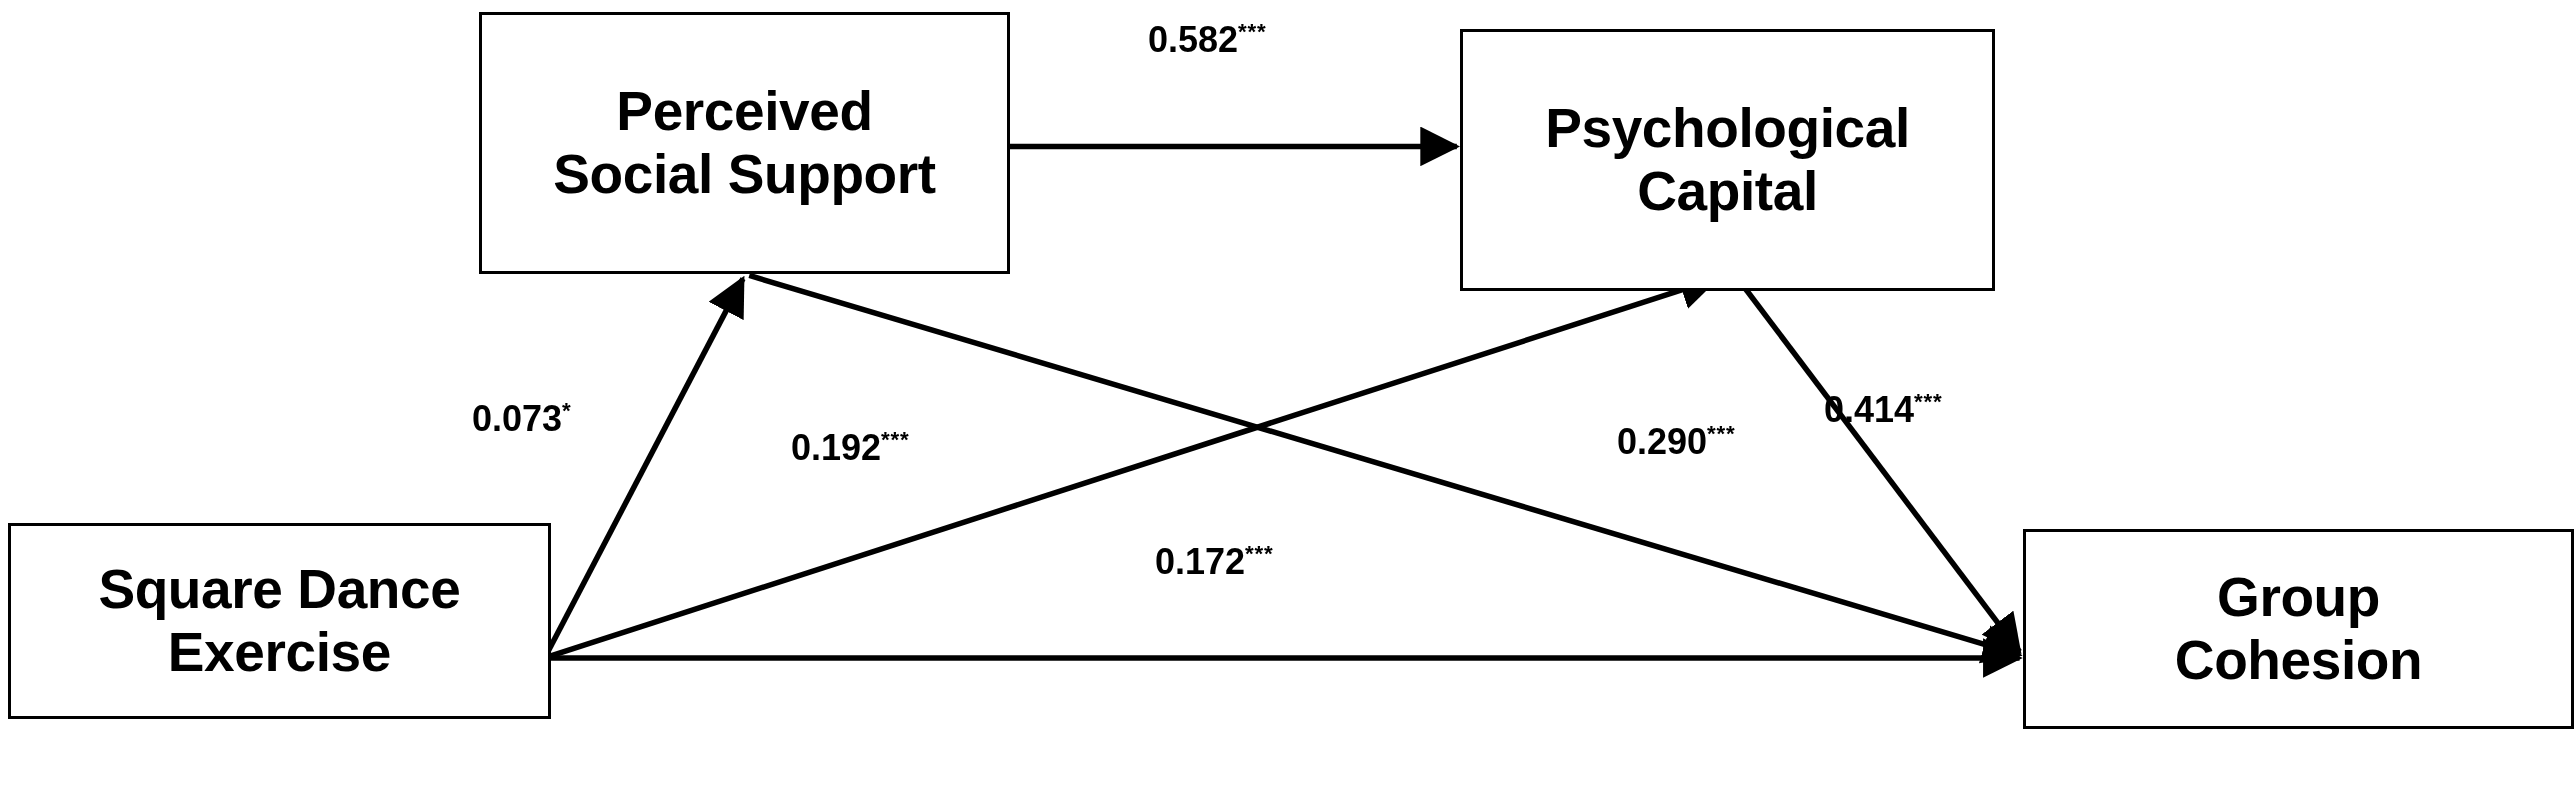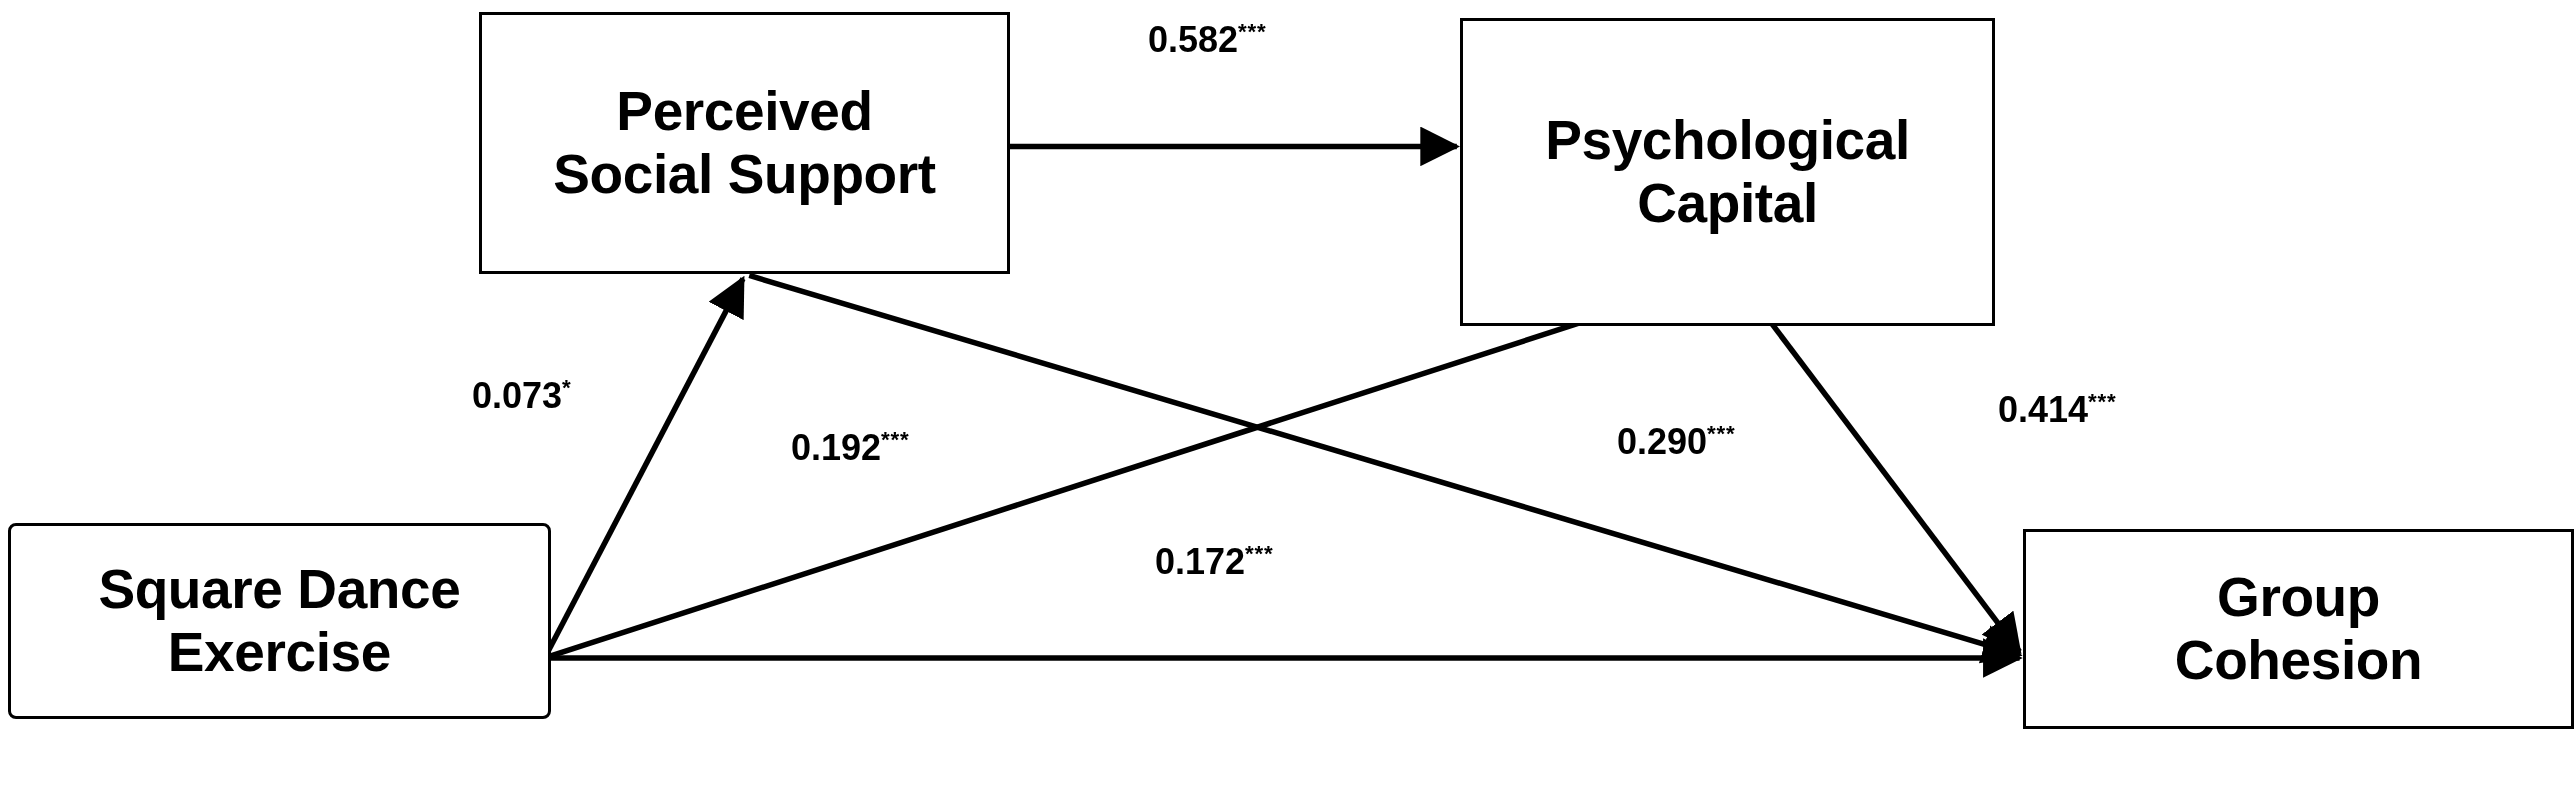--- a/index.html
+++ b/index.html
@@ -38,43 +38,43 @@
     line-height: 1.15;
     z-index: 3;
   }
   .node-label {
     display: block;
     white-space: pre-line;
     font-size: 55px;
     letter-spacing: -0.4px;
   }
   #node-pss  { left: 479px;  top: 11.8px;  width: 531px; height: 262px; justify-content: center; }
-  #node-pc   { left: 1460px; top: 18px;  width: 535px; height: 308px; }
-  #node-sde  { left: 7.9px;   top: 523px; width: 543px; height: 196px; border-radius: 8px; }
+  #node-pc   { left: 1460px; top: 29px;  width: 535px; height: 262px; }
+  #node-sde  { left: 7.9px;   top: 523px; width: 543px; height: 196px; }
   #node-gc   { left: 2023px; top: 529px; width: 551px; height: 200px; }
 
   .coef {
     position: absolute;
     color: #000000;
     font-size: 36px;
     font-weight: bold;
     white-space: nowrap;
     z-index: 4;
     line-height: 1;
   }
   .coef .stars {
     font-size: 0.62em;
     vertical-align: super;
     letter-spacing: 0.8px;
   }
   #coef-pss-pc  { left: 1148px; top: 20.5px;  }
-  #coef-sde-pss { left: 472px;  top: 377px; }
+  #coef-sde-pss { left: 472px;  top: 400px; }
   #coef-sde-pc  { left: 791px; top: 429px; }
   #coef-pss-gc  { left: 1617px; top: 423px; }
-  #coef-pc-gc   { left: 1998px; top: 391px; }
+  #coef-pc-gc   { left: 1824px; top: 391px; }
   #coef-sde-gc  { left: 1155px; top: 543px; }
 </style>
 </head>
 <body>
 
 <div id="diagram-root">
 
   <svg id="path-svg" viewBox="0 0 3273 1019" xmlns="http://www.w3.org/2000/svg">
     <defs>
       <marker id="arrowhead" viewBox="0 0 10 10" refX="9.2" refY="5" markerWidth="7.2" markerHeight="7.2" orient="auto-start-reverse" markerUnits="strokeWidth">

